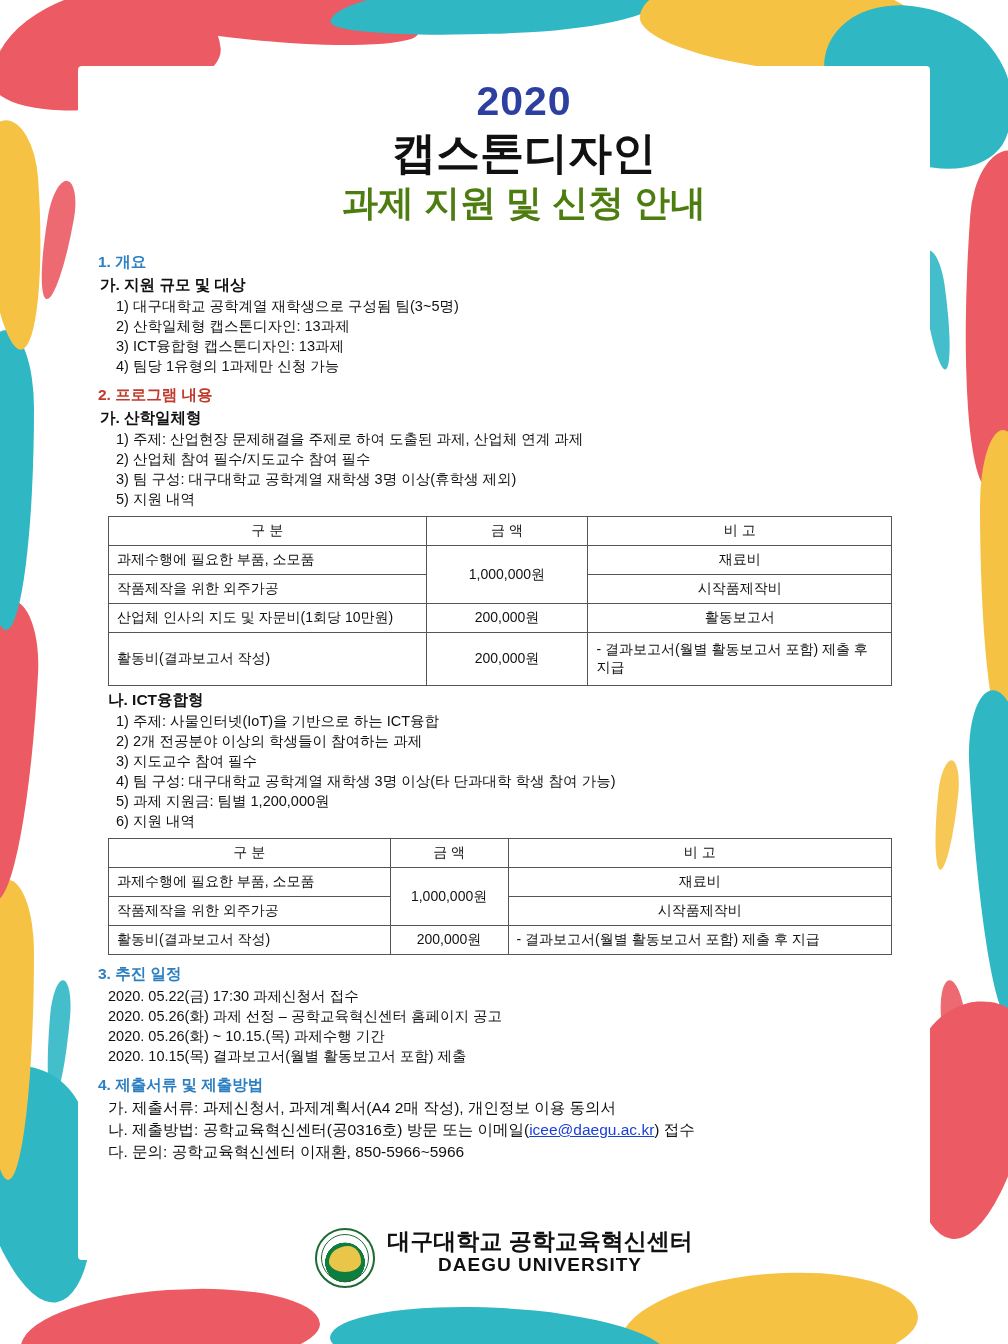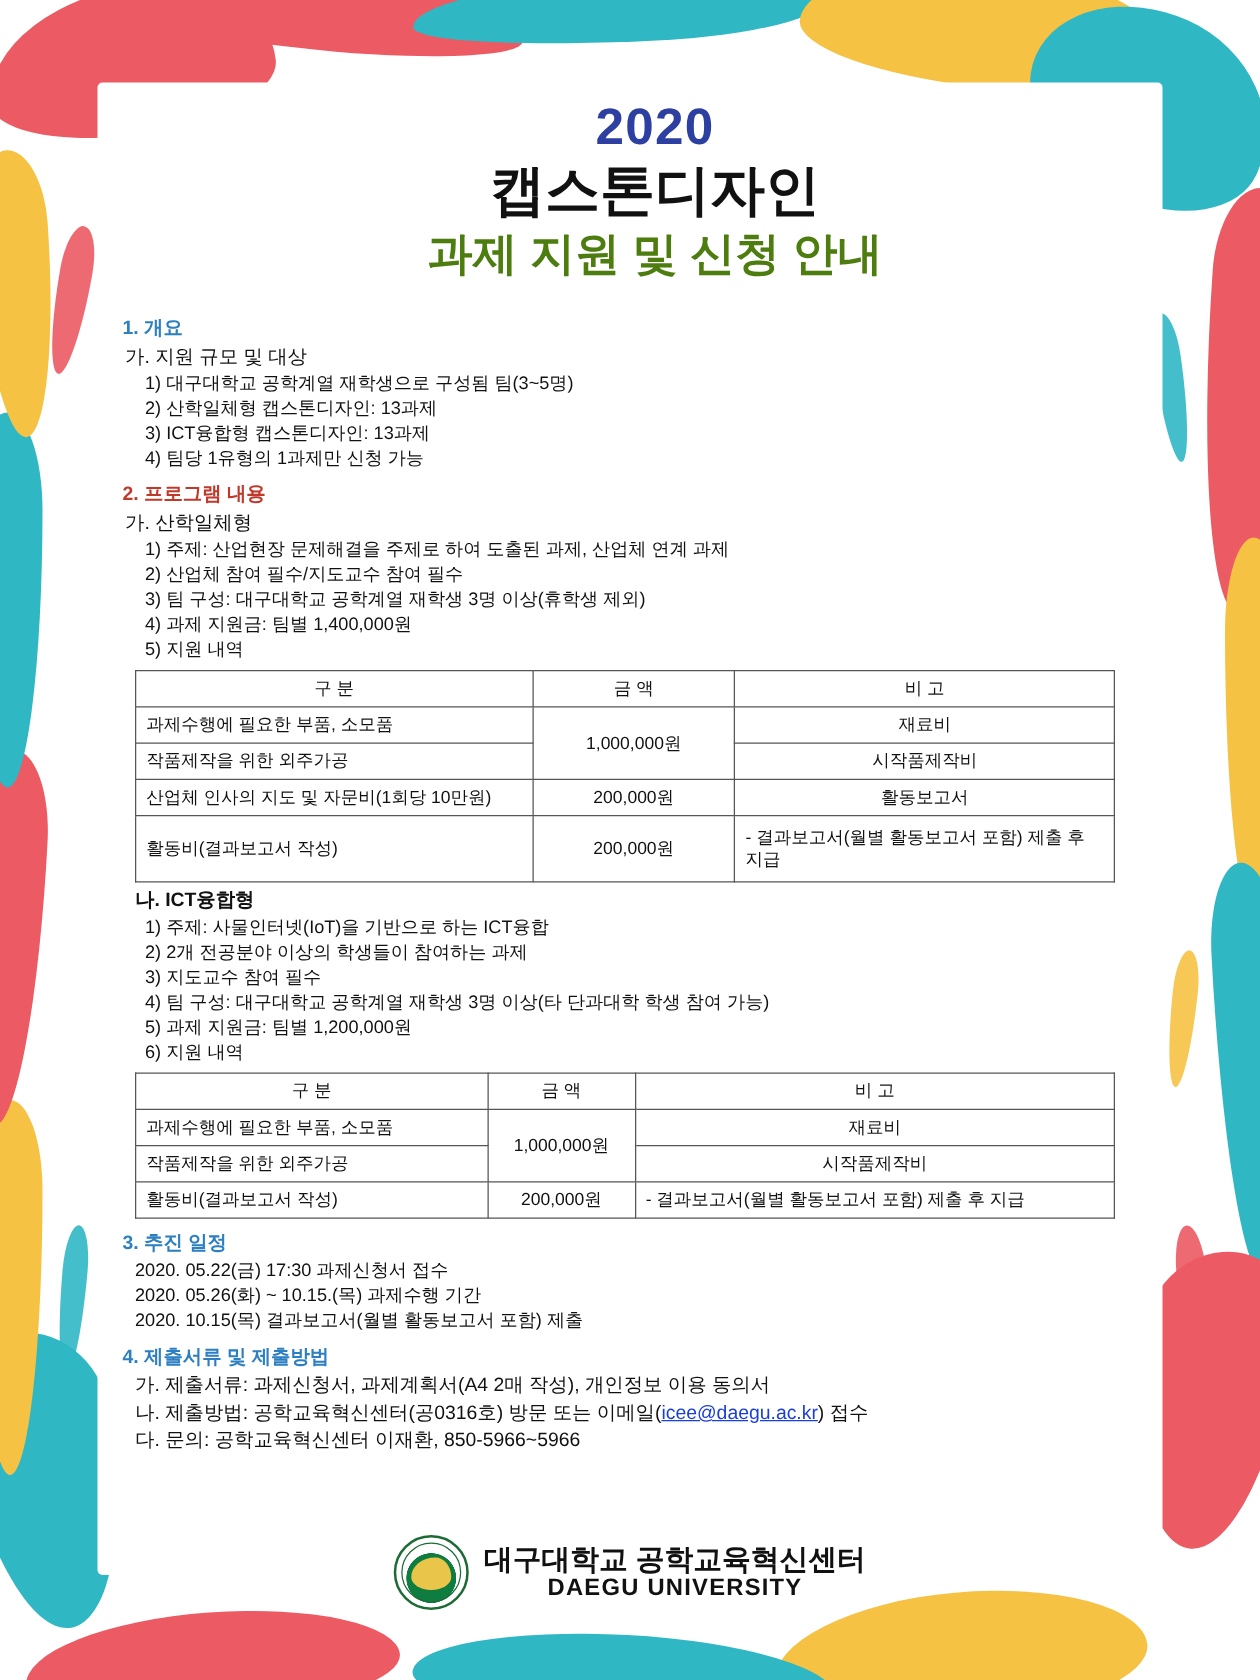--- a/index.html
+++ b/index.html
@@ -138,21 +138,21 @@
   }
   .t1{font-size:44px;color:#111;font-weight:bold;line-height:1.25;margin-top:0;}
   .t2{font-size:36px;color:#4d7c0f;font-weight:bold;line-height:1.25;}
 
   .body-area{position:absolute;left:98px;top:252px;width:812px;}
 
   .sec-head{font-size:15.5px;font-weight:bold;margin:0 0 2px 0;}
   .sec-blue{color:#2c7fc1;}
   .sec-red{color:#c0392b;}
 
-  .lvl-a{font-size:15.5px;color:#111;font-weight:normal;margin:1px 0 1px 0;padding-left:2px;}
+  .lvl-a{font-size:15.5px;color:#111;font-weight:bold;margin:1px 0 1px 0;padding-left:2px;}
   .lvl-1{font-size:14.5px;color:#111;margin:1px 0;padding-left:18px;}
   .plain{font-size:14.5px;color:#111;margin:1px 0;padding-left:10px;}
   .lvl-a-n{font-size:15.5px;color:#111;font-weight:bold;margin:1px 0;padding-left:10px;}
 
   table.tbl{
     border-collapse:collapse;width:784px;margin:7px 0 4px 10px;
     font-size:14px;color:#111;
   }
   table.tbl td,table.tbl th{
     border:1px solid #555;padding:5px 8px;vertical-align:middle;
@@ -160,21 +160,21 @@
   table.tbl th{font-weight:normal;text-align:center;}
   .c-center{text-align:center;}
   .c-left{text-align:left;}
   .gap-top{margin-top:9px;}
 
   .link{color:#1a3fd6;text-decoration:underline;}
 
   
   .footer{
     position:absolute;left:0;top:1228px;width:1008px;
-    display:flex;align-items:center;justify-content:center;gap:12px;
+    display:flex;align-items:flex-start;justify-content:center;gap:12px;
   }
   .logo-mark{
     width:56px;height:56px;border-radius:50%;
     border:2px solid #1d6b34;
     background:
       radial-gradient(circle at 50% 58%, #0f7d3f 0 46%, transparent 47%),
       radial-gradient(circle at 50% 50%, #ffffff 0 70%, #ffffff 100%);
     position:relative;
     display:flex;align-items:center;justify-content:center;
     overflow:hidden;
@@ -236,21 +236,20 @@
       <div class="lvl-1">1) 대구대학교 공학계열 재학생으로 구성됨 팀(3~5명)</div>
       <div class="lvl-1">2) 산학일체형 캡스톤디자인: 13과제</div>
       <div class="lvl-1">3) ICT융합형  캡스톤디자인: 13과제</div>
       <div class="lvl-1">4) 팀당 1유형의 1과제만 신청 가능</div>
 
       <div class="sec-head sec-red gap-top">2. 프로그램 내용</div>
       <div class="lvl-a">가. 산학일체형</div>
       <div class="lvl-1">1) 주제: 산업현장 문제해결을 주제로 하여 도출된 과제, 산업체 연계 과제</div>
       <div class="lvl-1">2) 산업체 참여 필수/지도교수 참여 필수</div>
       <div class="lvl-1">3) 팀 구성: 대구대학교 공학계열 재학생 3명 이상(휴학생 제외)</div>
-      <div class="lvl-1">4) 과제 지원금: 팀별 1,400,000원</div>
       <div class="lvl-1">5) 지원 내역</div>
 
       <table class="tbl">
         <colgroup>
             <col style="width:318px">
             <col style="width:162px">
             <col style="width:304px">
           </colgroup>
         <thead>
           <tr>
@@ -316,20 +315,21 @@
           <tr>
             <td class="c-left">활동비(결과보고서 작성)</td>
             <td class="c-center">200,000원</td>
             <td class="c-left">- 결과보고서(월별 활동보고서 포함) 제출 후 지급</td>
           </tr>
         </tbody>
       </table>
 
       <div class="sec-head sec-blue gap-top">3. 추진 일정</div>
       <div class="plain">2020. 05.22(금) 17:30 과제신청서 접수</div>
+      <div class="plain">2020. 05.26(화) 과제 선정 – 공학교육혁신센터 홈페이지 공고</div>
       <div class="plain">2020. 05.26(화) ~ 10.15.(목) 과제수행 기간</div>
       <div class="plain">2020. 10.15(목) 결과보고서(월별 활동보고서 포함) 제출</div>
 
       <div class="sec-head sec-blue gap-top">4. 제출서류 및 제출방법</div>
       <div class="lvl-a-n" style="font-weight:normal">가. 제출서류: 과제신청서, 과제계획서(A4 2매 작성), 개인정보 이용 동의서</div>
       <div class="lvl-a-n" style="font-weight:normal"><span>나. 제출방법: 공학교육혁신센터(공0316호)  방문 또는 이메일(</span><a class="link" href="#">icee@daegu.ac.kr</a><span>) 접수</span></div>
       <div class="lvl-a-n" style="font-weight:normal">다. 문의: 공학교육혁신센터 이재환, 850-5966~5966</div>
 
     </div>
 

